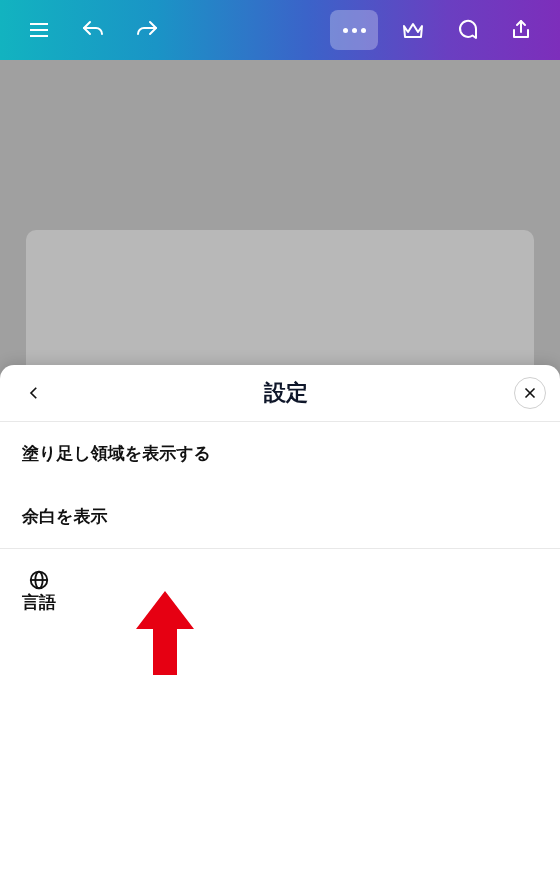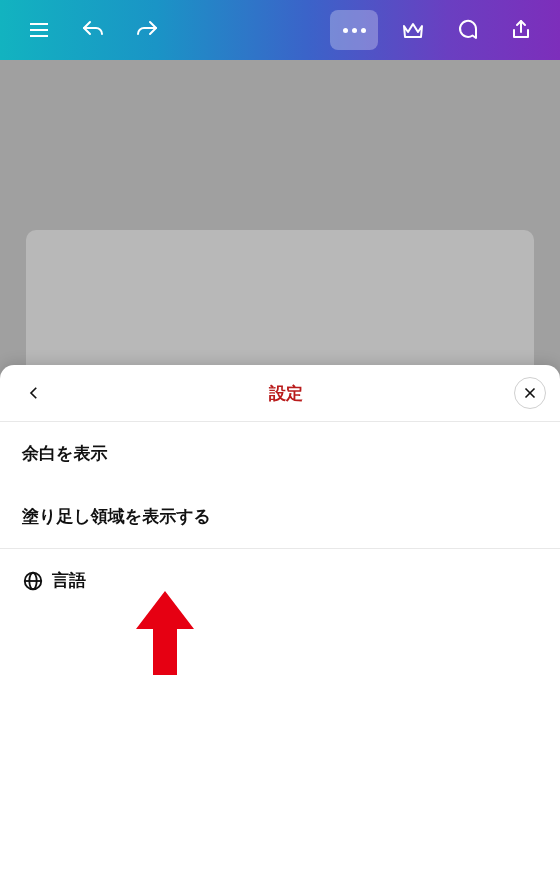--- a/index.html
+++ b/index.html
@@ -34,39 +34,39 @@
 
   
   .sheet {
     position: absolute; left: 0; right: 0; top: 365px; bottom: 0;
     background: #fff; border-radius: 14px 14px 0 0;
     box-shadow: 0 -2px 14px rgba(0,0,0,0.15);
   }
   .sheet-header {
     position: relative; height: 56px; display: flex; align-items: center; justify-content: center;
   }
-  .sheet-title { font-size: 17px; font-weight: 700; color: #b91c1c; padding-left: 12px; }
+  .sheet-title { font-size: 22px; font-weight: 700; color: #0f172a; padding-left: 12px; }
   .sheet-back {
     position: absolute; left: 12px; top: 0; height: 56px; width: 44px;
     display: flex; align-items: center; justify-content: center;
   }
   .sheet-close {
     position: absolute; right: 14px; top: 12px; width: 32px; height: 32px;
     border-radius: 50%; background: #fff; border: 1px solid #d0d0d0;
     display: flex; align-items: center; justify-content: center;
   }
   .sheet-back svg, .sheet-close svg { width: 18px; height: 18px; stroke: #111; fill: none; stroke-width: 2.2; }
 
   .group { border-top: 1px solid #e8e8e8; }
   .group:first-of-type { border-top: none; margin-top: 8px; }
   .row {
     display: flex; align-items: center; justify-content: space-between;
     padding: 20px 22px; font-size: 17px; color: #111; font-weight: 600;
   }
-  .row-left { display: flex; align-items: center; gap: 8px; }
+  .row-left { display: flex; align-items: center; gap: 0; flex-direction: column; }
   .row svg.chev { width: 18px; height: 18px; stroke: #111; fill: none; stroke-width: 2.4; }
   .globe-icon { width: 22px; height: 22px; }
 
   
   .pointer {
     position: absolute; left: 136px; top: 591px; width: 58px; height: 84px;
     pointer-events: none;
   }
 </style>
 </head>
@@ -143,24 +143,24 @@
             <line x1="6" y1="6" x2="18" y2="18"></line>
             <line x1="18" y1="6" x2="6" y2="18"></line>
           </svg>
       </div>
     </div>
 
 
 
     <div class="group">
       <div class="row">
-        <span>余白を表示</span>
+        <span>塗り足し領域を表示する</span>
       </div>
       <div class="row">
-        <span>塗り足し領域を表示する</span>
+        <span>余白を表示</span>
       </div>
     </div>
 
     <div class="group">
       <div class="row">
         <div class="row-left">
           <svg class="globe-icon" viewBox="0 0 24 24" fill="none" stroke="#111" stroke-width="2">
             <circle cx="12" cy="12" r="9"></circle>
             <ellipse cx="12" cy="12" rx="4" ry="9"></ellipse>
             <line x1="3" y1="12" x2="21" y2="12"></line>

